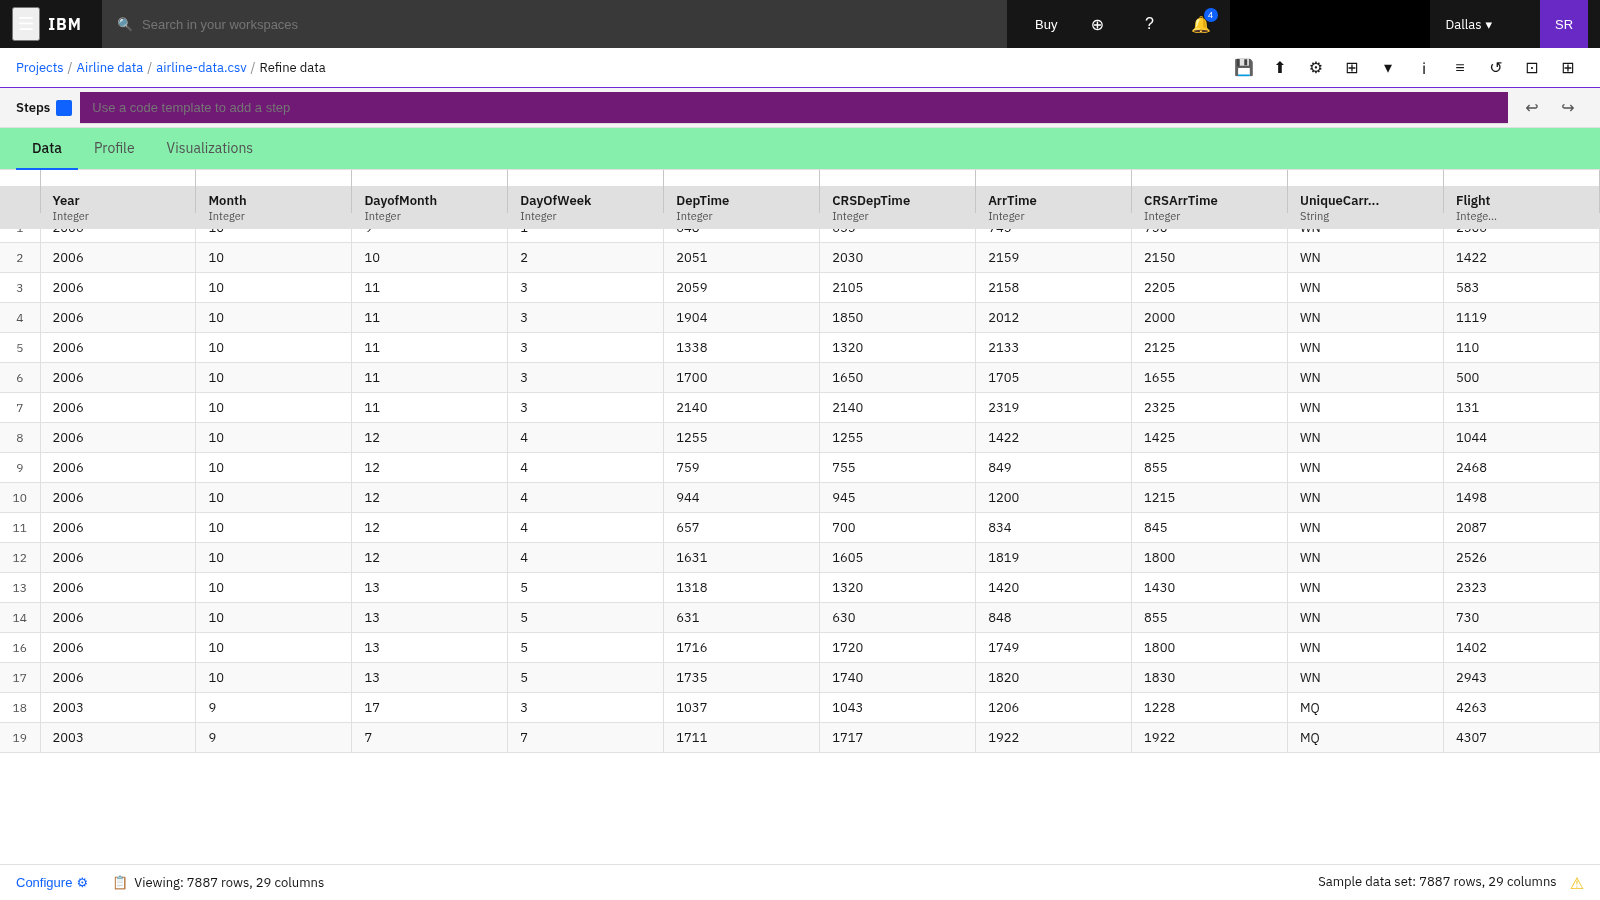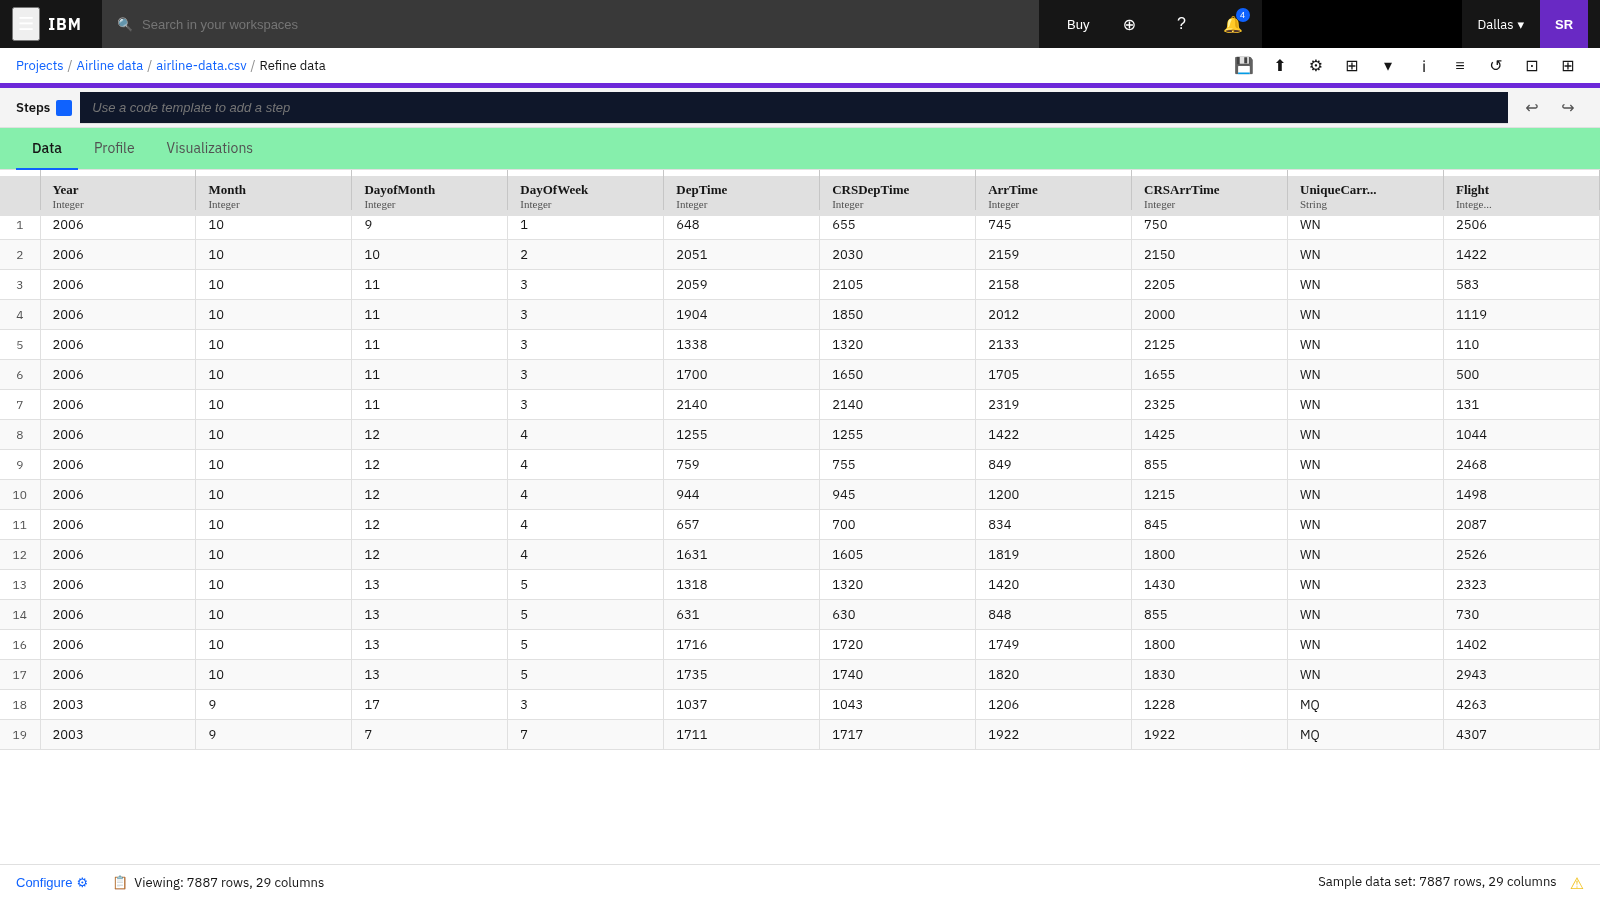--- a/index.html
+++ b/index.html
@@ -34,27 +34,27 @@
     }
     .badge {
       position: absolute; top: 8px; right: 8px;
       background: #0f62fe; color: #fff; border-radius: 50%;
       width: 14px; height: 14px; font-size: 9px; display: flex; align-items: center; justify-content: center;
     }
     .topnav-black-box { background: #000; width: 200px; height: 48px; }
     .topnav-location { color: #fff; padding: 0 12px; display: flex; align-items: center; gap: 4px; cursor: pointer; }
     .avatar-btn {
       width: 48px; height: 48px; background: #6929c4; border: none; cursor: pointer;
-      display: flex; align-items: center; justify-content: center; color: #fff; font-size: 13px; font-weight: bold;
+      display: flex; align-items: center; justify-content: center; color: #fff; font-size: 13px; font-weight: normal; margin-left: 32px;
     }
 
     
     .breadcrumb-bar {
       height: 40px; display: flex; padding: 16px 16px;
-      background: #fff; border-bottom: 5px solid #6d28d9;
+      background: #fff; border-bottom: 1px solid #6d28d9;
       justify-content: space-between;
     }
     .breadcrumb { display: flex; align-items: center; gap: 4px; font-size: 13px; }
     .breadcrumb a { color: #0f62fe; text-decoration: none; }
     .breadcrumb .sep { color: #8d8d8d; }
     .breadcrumb .current { color: #161616; }
     .breadcrumb-actions { display: flex; align-items: center; gap: 4px; }
     .bc-icon-btn {
       background: transparent; border: none; cursor: pointer;
       width: 32px; height: 32px; display: flex; align-items: center; justify-content: center;
@@ -62,22 +62,22 @@
     }
 
     
     .steps-bar {
       display: flex; align-items: center; height: 40px; padding: 0 16px;
       background: #f4f4f4; border-bottom: 1px solid #e0e0e0; gap: 8px;
     }
     .steps-label { font-size: 13px; font-weight: 600; display: flex; align-items: center; gap: 6px; }
     .steps-icon { width: 16px; height: 16px; background: #0f62fe; border-radius: 2px; display: inline-block; }
     .steps-input {
-      flex: 1; background: #0f172a; border: none; border-bottom: 1px solid #e0e0e0;
-      height: 32px; padding: 0 12px; font-size: 13px; color: #8d8d8d; outline: none; font-style: italic;
+      flex: 1; background: #701a75; border: none; border-bottom: 1px solid #e0e0e0;
+      height: 32px; padding: 0 12px; font-size: 13px; color: #8d8d8d; outline: none;
     }
     .steps-actions { display: flex; align-items: center; gap: 4px; }
     .step-btn {
       background: transparent; border: none; cursor: pointer;
       width: 32px; height: 32px; display: flex; align-items: center; justify-content: center;
       font-size: 16px; color: #525252;
     }
 
     
     .tabs-bar {
@@ -93,23 +93,23 @@
 
     
     .table-container {
       overflow: auto;
       height: calc(900px - 48px - 40px - 40px - 42px - 36px);
       background: #fff;
     }
     table { border-collapse: collapse; width: 100%; min-width: 1400px; }
     thead th {
       background: #e0e0e0; padding: 6px 12px; text-align: left;
-      font-weight: 600; font-size: 13px; position: sticky; top: 6px;
+      font-weight: 600; font-size: 13px; position: sticky; top: 16px;
       border-right: 1px solid #c6c6c6; white-space: nowrap; min-width: 110px;
-      user-select: none; cursor: pointer; font-family: Liberation Serif, serif;
+      user-select: none; cursor: pointer;
     }
     thead th .col-type { font-weight: 400; color: #525252; font-size: 11px; display: block; }
     thead th:first-child { min-width: 40px; width: 40px; text-align: center; }
     tbody tr { border-bottom: 1px solid #e0e0e0; }
     tbody tr:nth-child(even) { background: #f9f9f9; }
     tbody td {
       padding: 6px 12px; font-size: 13px; color: #161616;
       border-right: 1px solid #e0e0e0; white-space: nowrap;
     }
     tbody td:first-child { color: #525252; text-align: center; min-width: 40px; font-size: 12px; }

